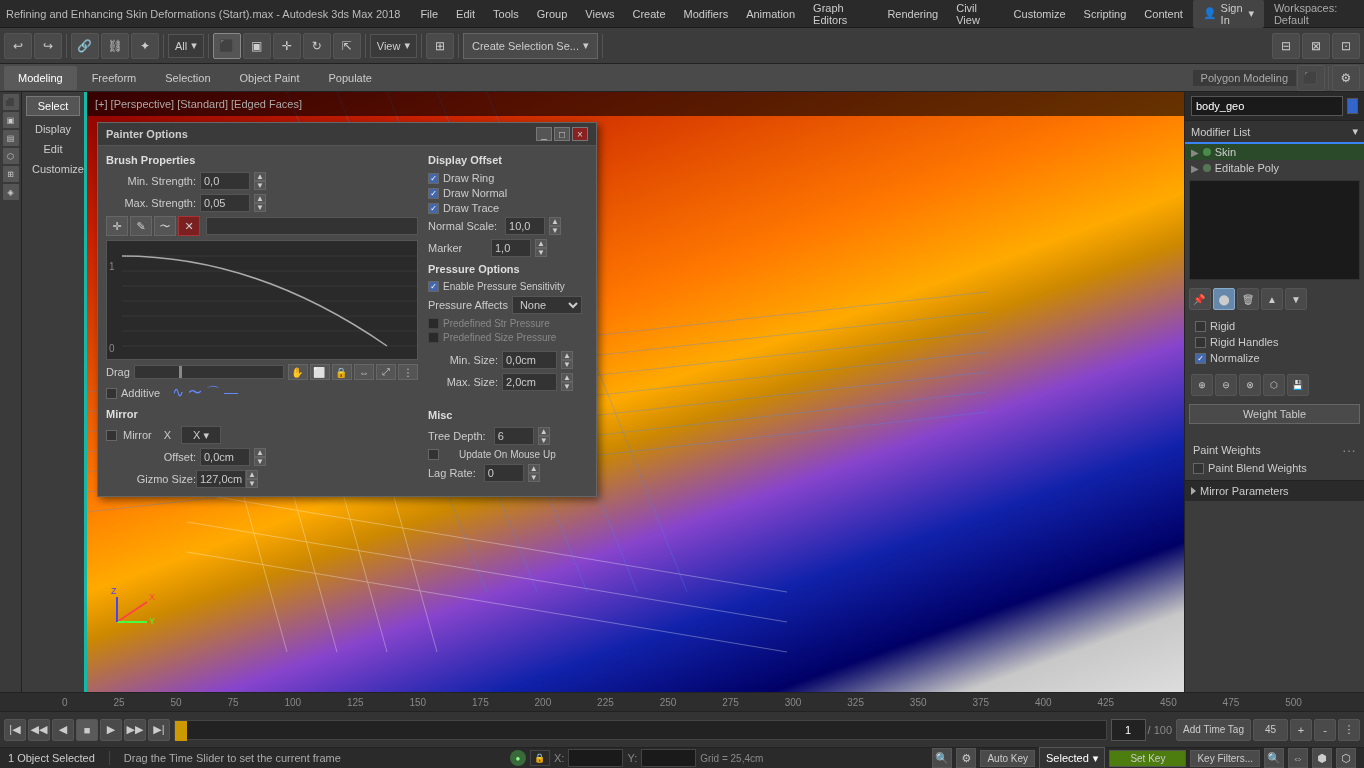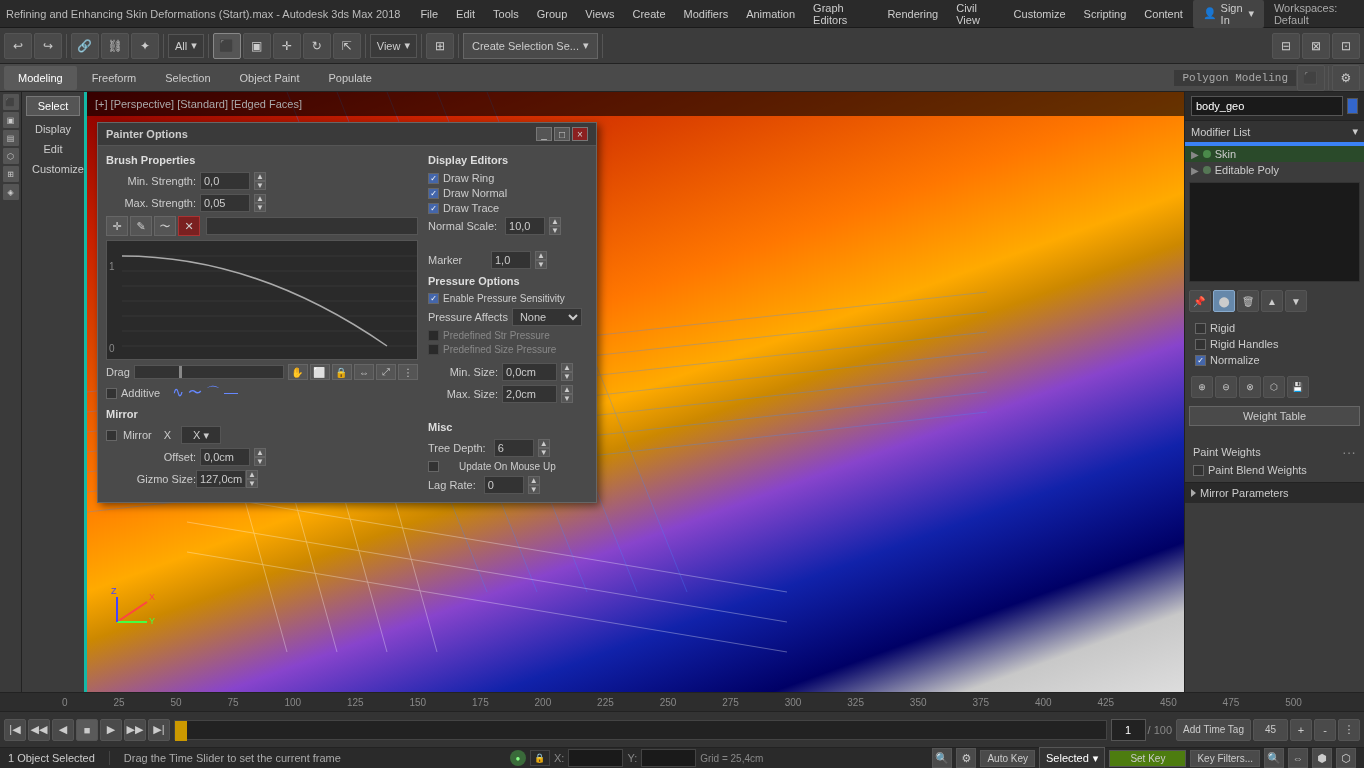--- a/index.html
+++ b/index.html
@@ -16,29 +16,29 @@
     .toolbar { display: flex; align-items: center; background: #3c3c3c; height: 36px; padding: 0 4px; gap: 2px; border-bottom: 1px solid #222; }
     .toolbar-btn { background: #4a4a4a; border: 1px solid #555; width: 28px; height: 26px; display: flex; align-items: center; justify-content: center; cursor: pointer; color: #ccc; font-size: 12px; border-radius: 2px; }
     .toolbar-separator { width: 1px; height: 24px; background: #555; margin: 0 2px; }
     .create-sel-btn { background: #4a4a4a; border: 1px solid #666; padding: 2px 8px; color: #ccc; cursor: pointer; font-size: 11px; height: 26px; display: flex; align-items: center; gap: 4px; }
     .view-dropdown { background: #3a3a3a; border: 1px solid #555; padding: 2px 6px; color: #ccc; font-size: 11px; height: 24px; display: flex; align-items: center; gap: 4px; cursor: pointer; }
 
     
     .toolbar2 { display: flex; align-items: center; background: #4a4a4a; height: 28px; padding: 0 4px; gap: 1px; border-bottom: 1px solid #222; }
     .tab-btn { padding: 2px 14px; color: #ccc; font-size: 11px; cursor: pointer; height: 24px; display: flex; align-items: center; border-radius: 2px; }
     .tab-btn.active { background: #5a5a5a; color: #fff; }
-    .polygon-label { background: #3a3a3a; color: #aaa; font-size: 11px; padding: 2px 8px; margin-left: 4px; font-family: Liberation Mono, monospace; }
+    .polygon-label { background: #3a3a3a; color: #aaa; font-size: 11px; padding: 2px 8px; margin-left: 4px; }
     .viewport-header { position: absolute; top: 0; left: 0; right: 0; height: 24px; background: rgba(0,0,0,0.6); display: flex; align-items: center; padding: 0 8px; gap: 4px; z-index: 2; }
 
     
     .right-panel { width: 180px; background: #3c3c3c; border-left: 1px solid #222; display: flex; flex-direction: column; }
     .rp-object-name { background: #2a2a2a; padding: 4px 6px; display: flex; align-items: center; gap: 4px; border-bottom: 1px solid #222; }
     .rp-object-input { background: #1a1a1a; border: 1px solid #555; color: #fff; font-size: 11px; padding: 1px 4px; flex: 1; height: 20px; }
     .rp-color-swatch { width: 16px; height: 16px; background: #3366cc; border: 1px solid #555; }
-    .modifier-list-header { padding: 4px 6px; color: #ccc; font-size: 11px; background: #333; border-bottom: 4px solid #3b82f6; display: flex; align-items: center; justify-content: space-between; }
+    .modifier-list-header { padding: 4px 6px; color: #ccc; font-size: 11px; background: #333; border-bottom: 2px solid #3b82f6; display: flex; align-items: center; justify-content: space-between; }
     .modifier-item { display: flex; align-items: center; padding: 2px 6px; gap: 4px; cursor: pointer; }
     .modifier-item.active { background: #2a4a2a; }
     .mod-bullet { width: 8px; height: 8px; background: #4a8a4a; border-radius: 50%; flex-shrink: 0; }
     .mod-arrow { color: #888; font-size: 10px; }
     .rp-icons-row { display: flex; gap: 2px; padding: 4px; }
     .rp-icon { width: 22px; height: 22px; background: #4a4a4a; border: 1px solid #555; display: flex; align-items: center; justify-content: center; cursor: pointer; color: #ccc; font-size: 10px; border-radius: 2px; }
     .weight-table-section { padding: 4px; }
     .weight-table-btn { background: #4a4a4a; border: 1px solid #666; color: #ccc; font-size: 11px; padding: 3px 8px; cursor: pointer; width: 100%; text-align: center; margin-bottom: 16px; }
     .paint-weights-row { display: flex; align-items: center; justify-content: space-between; padding: 2px 4px; }
     .paint-weights-label { color: #ccc; font-size: 11px; }
@@ -371,42 +371,42 @@
                 <div class="spinner-group">
                   <div class="spinner-btn">▲</div>
                   <div class="spinner-btn">▼</div>
                 </div>
               </div>
             </div>
           </div>
 
           <div class="dialog-right">
 
-            <div class="section-header">Display Editors</div>
+            <div class="section-header">Display Offset</div>
             <div class="display-cb-row">
               <div class="disp-cb"></div>
               <span>Draw Ring</span>
             </div>
             <div class="display-cb-row">
               <div class="disp-cb"></div>
               <span>Draw Normal</span>
             </div>
             <div class="display-cb-row">
               <div class="disp-cb"></div>
               <span>Draw Trace</span>
             </div>
             <div class="normal-row">
               <span style="color:#ccc; font-size:11px;">Normal Scale:</span>
               <input class="field-input-sm" value="10,0" style="width: 40px; margin-left: 4px;">
               <div class="spinner-group">
                 <div class="spinner-btn">▲</div>
                 <div class="spinner-btn">▼</div>
               </div>
             </div>
-            <div class="normal-row" style="margin-top:16px;">
+            <div class="normal-row" style="margin-top:4px;">
               <span style="color:#ccc; font-size:11px; width:55px;">Marker</span>
               <input class="field-input-sm" value="1,0" style="width: 40px; margin-left: 4px;">
               <div class="spinner-group">
                 <div class="spinner-btn">▲</div>
                 <div class="spinner-btn">▼</div>
               </div>
             </div>
 
             <div class="pressure-section">
               <div class="section-header">Pressure Options</div>

